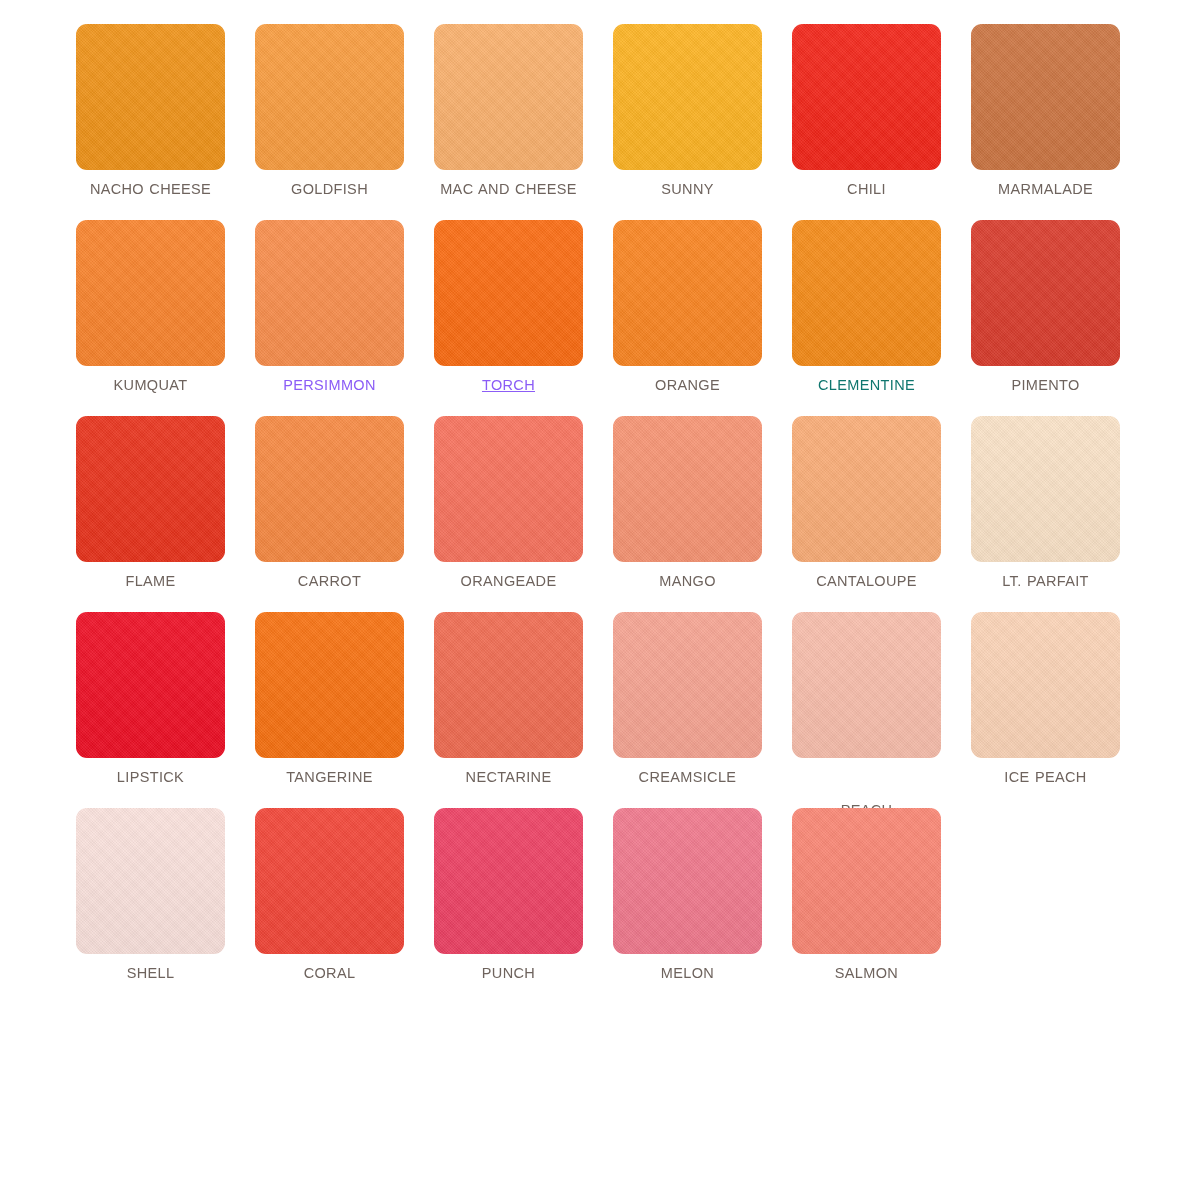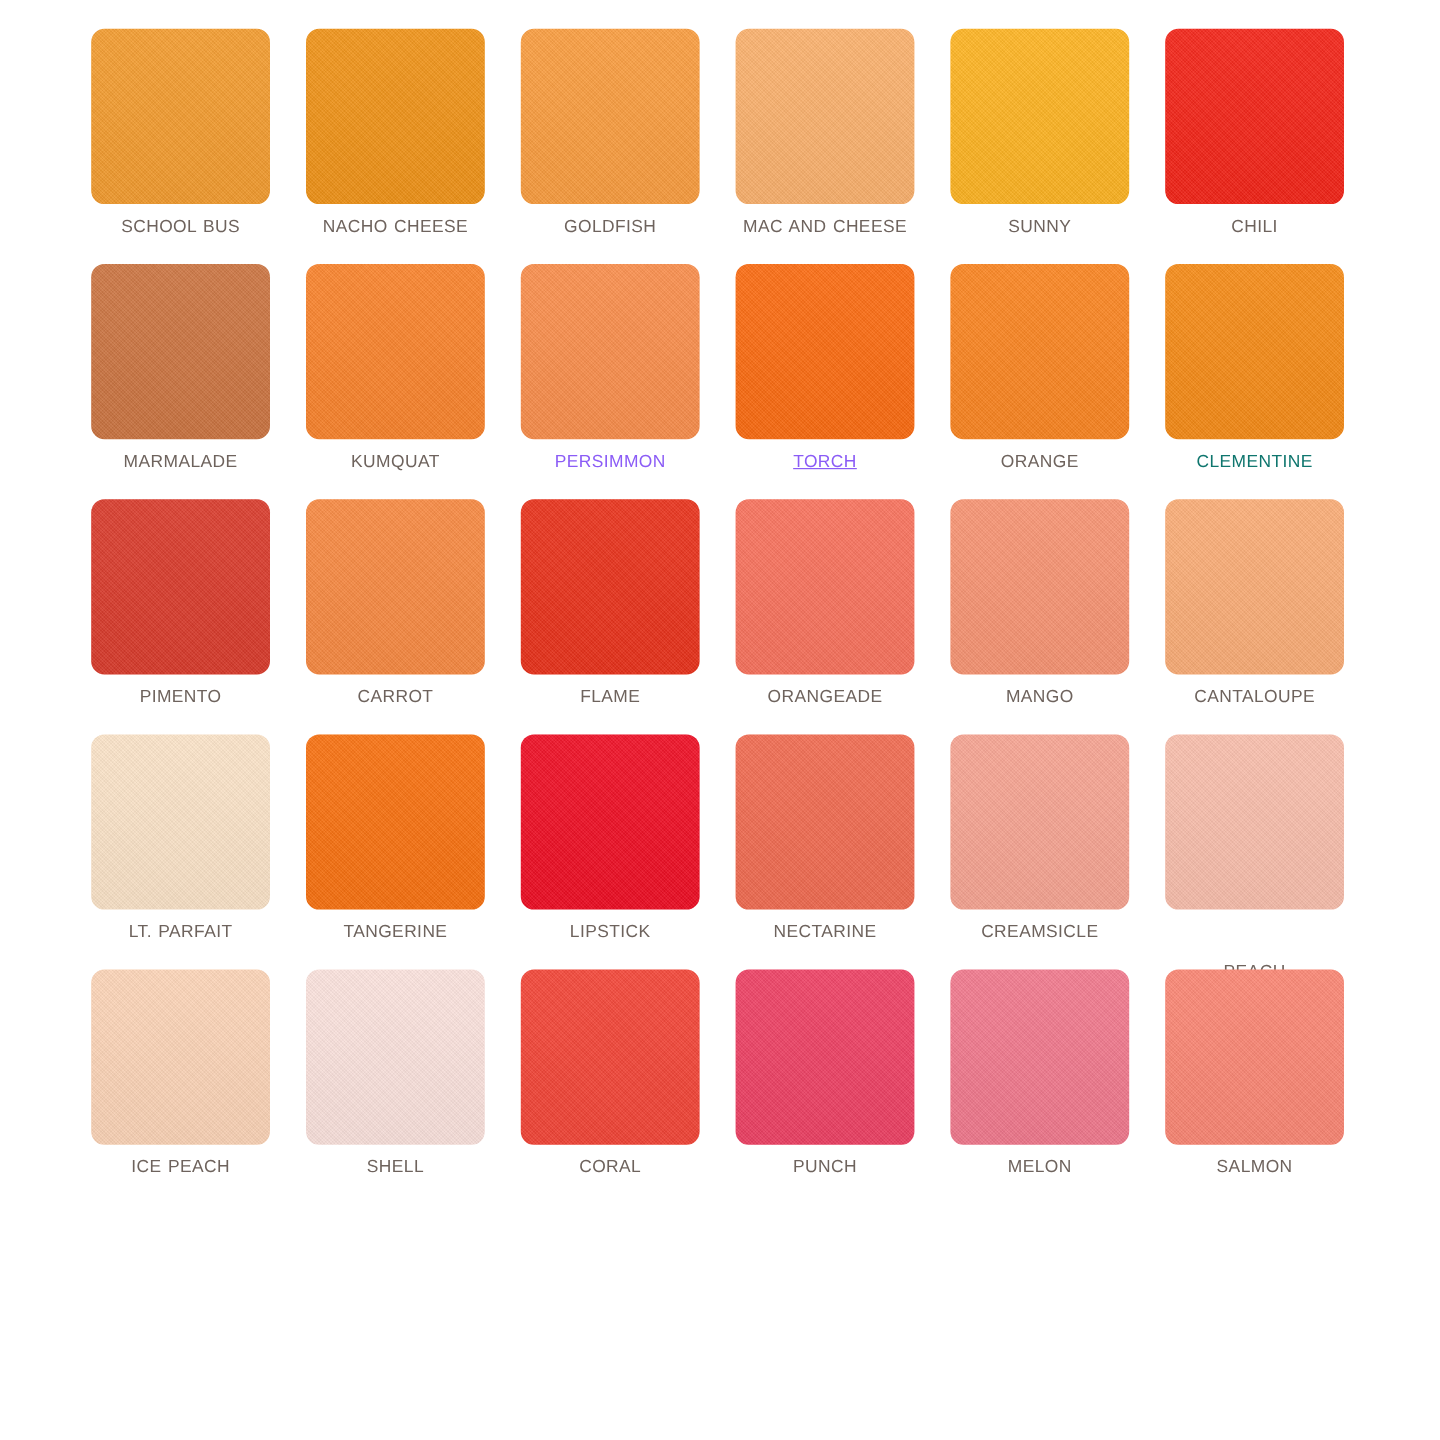--- a/index.html
+++ b/index.html
@@ -83,24 +83,20 @@
     width: 160px;
     word-spacing: 1px;
   }
 </style>
 </head>
 <body style="background: rgb(255, 255, 255);">
 
 <div id="palette-sheet">
   <div id="swatch-grid">
       <div class="swatch-cell">
-        <div class="swatch-chip" style="background-color: rgb(242, 155, 46);"></div>
-        <div class="swatch-label" style="color: rgb(110, 99, 93);">SCHOOL BUS</div>
-      </div>
-      <div class="swatch-cell">
         <div class="swatch-chip" style="background-color: rgb(239, 146, 23);"></div>
         <div class="swatch-label" style="color: rgb(110, 99, 93);">NACHO CHEESE</div>
       </div>
       <div class="swatch-cell">
         <div class="swatch-chip" style="background-color: rgb(249, 156, 62);"></div>
         <div class="swatch-label" style="color: rgb(110, 99, 93);">GOLDFISH</div>
       </div>
       <div class="swatch-cell">
         <div class="swatch-chip" style="background-color: rgb(250, 176, 108);"></div>
         <div class="swatch-label" style="color: rgb(110, 99, 93);">MAC AND CHEESE</div>
@@ -135,52 +131,52 @@
       </div>
       <div class="swatch-cell">
         <div class="swatch-chip" style="background-color: rgb(245, 138, 22);"></div>
         <div class="swatch-label" style="color: #0f766e;">CLEMENTINE</div>
       </div>
       <div class="swatch-cell">
         <div class="swatch-chip" style="background-color: rgb(217, 58, 43);"></div>
         <div class="swatch-label" style="color: rgb(110, 99, 93);">PIMENTO</div>
       </div>
       <div class="swatch-cell">
+        <div class="swatch-chip" style="background-color: rgb(232, 49, 26);"></div>
+        <div class="swatch-label" style="color: rgb(110, 99, 93);">FLAME</div>
+      </div>
+      <div class="swatch-cell">
         <div class="swatch-chip" style="background-color: rgb(247, 136, 65);"></div>
         <div class="swatch-label" style="color: rgb(110, 99, 93);">CARROT</div>
       </div>
       <div class="swatch-cell">
-        <div class="swatch-chip" style="background-color: rgb(232, 49, 26);"></div>
-        <div class="swatch-label" style="color: rgb(110, 99, 93);">FLAME</div>
-      </div>
-      <div class="swatch-cell">
         <div class="swatch-chip" style="background-color: rgb(248, 113, 92);"></div>
         <div class="swatch-label" style="color: rgb(110, 99, 93);">ORANGEADE</div>
       </div>
       <div class="swatch-cell">
         <div class="swatch-chip" style="background-color: rgb(247, 147, 114);"></div>
         <div class="swatch-label" style="color: rgb(110, 99, 93);">MANGO</div>
       </div>
       <div class="swatch-cell">
         <div class="swatch-chip" style="background-color: rgb(250, 172, 118);"></div>
         <div class="swatch-label" style="color: rgb(110, 99, 93);">CANTALOUPE</div>
       </div>
       <div class="swatch-cell">
         <div class="swatch-chip" style="background-color: rgb(250, 226, 199);"></div>
         <div class="swatch-label" style="color: rgb(110, 99, 93);">LT. PARFAIT</div>
       </div>
       <div class="swatch-cell">
+        <div class="swatch-chip" style="background-color: rgb(238, 13, 35);"></div>
+        <div class="swatch-label" style="color: rgb(110, 99, 93);">LIPSTICK</div>
+      </div>
+      <div class="swatch-cell">
         <div class="swatch-chip" style="background-color: rgb(248, 112, 15);"></div>
         <div class="swatch-label" style="color: rgb(110, 99, 93);">TANGERINE</div>
       </div>
       <div class="swatch-cell">
-        <div class="swatch-chip" style="background-color: rgb(238, 13, 35);"></div>
-        <div class="swatch-label" style="color: rgb(110, 99, 93);">LIPSTICK</div>
-      </div>
-      <div class="swatch-cell">
         <div class="swatch-chip" style="background-color: rgb(240, 106, 80);"></div>
         <div class="swatch-label" style="color: rgb(110, 99, 93);">NECTARINE</div>
       </div>
       <div class="swatch-cell">
         <div class="swatch-chip" style="background-color: rgb(246, 163, 145);"></div>
         <div class="swatch-label" style="color: rgb(110, 99, 93);">CREAMSICLE</div>
       </div>
       <div class="swatch-cell">
         <div class="swatch-chip" style="background-color: rgb(248, 189, 171);"></div>
         <div class="swatch-label" style="color: rgb(110, 99, 93); margin-top: 44px;">PEACH</div>

